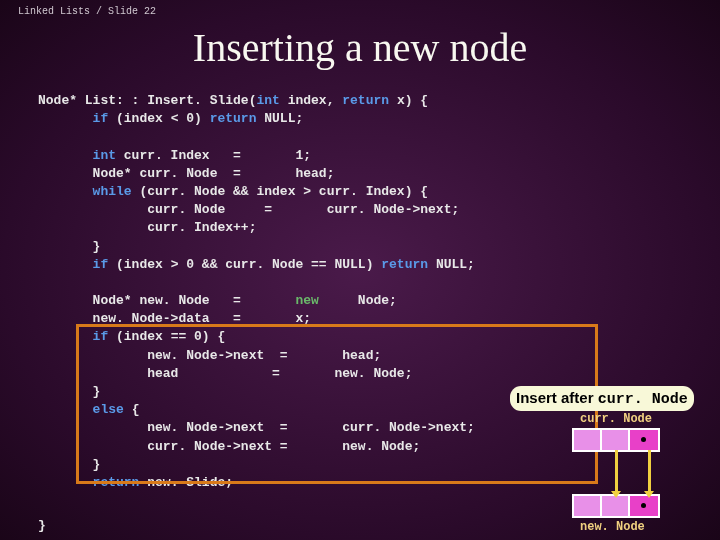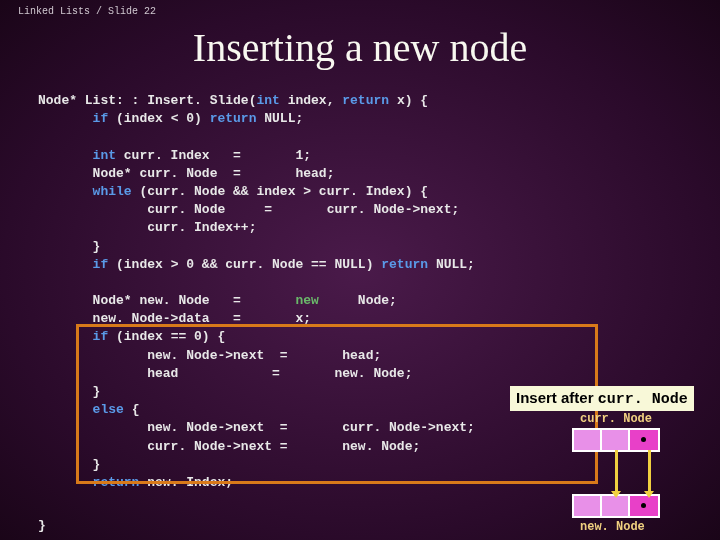--- a/index.html
+++ b/index.html
@@ -57,20 +57,21 @@
   .annotation {
     position: absolute;
     top: 386px;
     left: 510px;
     background: #f8f8d8;
     color: #000;
     font-family: Arial, sans-serif;
     font-size: 15px;
     font-weight: bold;
     padding: 3px 6px;
+    border-radius: 11px;
   }
   .annotation .code-txt { font-family: 'Courier New', monospace; }
   .label-curr {
     position: absolute;
     top: 412px;
     left: 580px;
     font-family: 'Courier New', monospace;
     font-size: 12px;
     color: #f0d080;
     font-weight: bold;
@@ -154,21 +155,21 @@
 <span>       Node* new. Node   =       </span><span class="kw-green">new</span><span>     Node;</span>
 <span>       new. Node-&gt;data   =       x;</span>
 <span class="kw-blue">       if</span><span> (index == 0) {</span>
 <span>              new. Node-&gt;next  =       head;</span>
 <span>              head            =       new. Node;</span>
 <span>       }</span>
 <span class="kw-blue">       else</span><span> {</span>
 <span>              new. Node-&gt;next  =       curr. Node-&gt;next;</span>
 <span>              curr. Node-&gt;next =       new. Node;</span>
 <span>       }</span>
-<span class="kw-blue">       return</span><span> new. Index;</span></div>
+<span class="kw-blue">       return</span><span> new. Slide;</span></div>
 
 <div class="closing-brace">}</div>
 
 <div class="orange-box box-main"></div>
 
 <div class="annotation">
   <span>Insert after </span><span class="code-txt">curr. Node</span>
 </div>
 
 <div class="label-curr">curr. Node</div>

